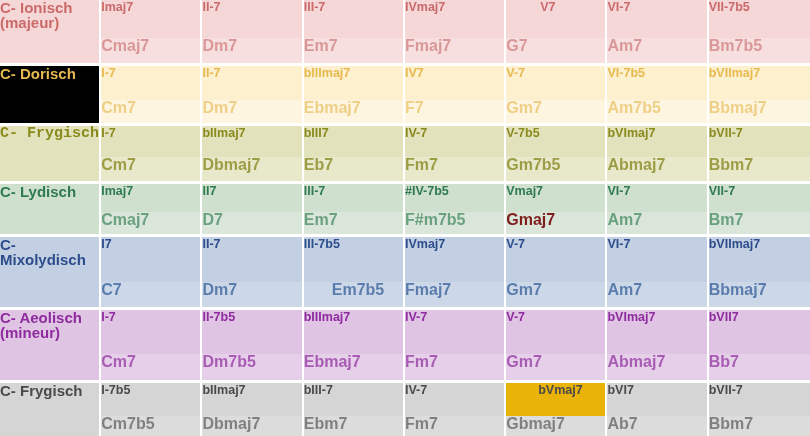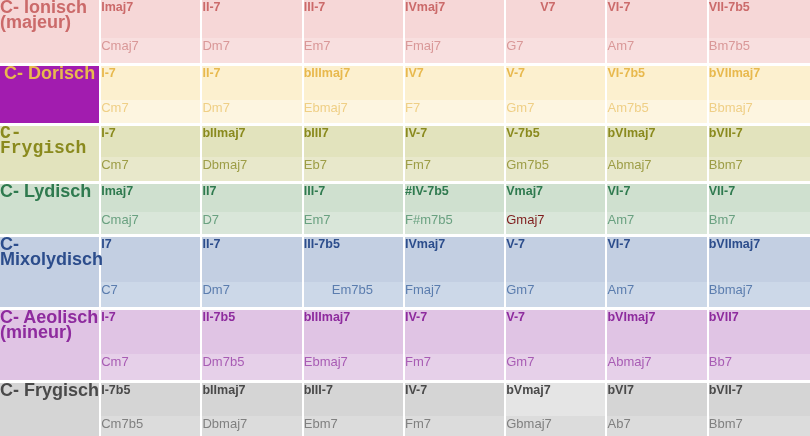--- a/index.html
+++ b/index.html
@@ -23,37 +23,37 @@
     vertical-align: top;
   }
   
   col.c-mode  { width: 100px; }
   col.c-deg   { width: 101px; }
   col.c-last  { width: 102px; }
 
   .mode-cell {
     padding: 9px 8px 0 8px;
     font-weight: bold;
-    font-size: 18px;
+    font-size: 15px;
     line-height: 15px;
     box-sizing: border-box;
     border-right: 2px solid #ffffff;
   }
   .deg-cell {
     padding: 9px 0 0 9px;
     font-weight: bold;
     font-size: 12.5px;
     line-height: 15px;
     box-sizing: border-box;
     border-right: 2px solid #ffffff;
   }
   .chord-cell {
     padding: 7px 0 0 9px;
-    font-weight: normal;
-    font-size: 13px;
+    font-weight: bold;
+    font-size: 16px;
     line-height: 15px;
     box-sizing: border-box;
     border-right: 2px solid #ffffff;
   }
   tr.spacer-row td {
     height: 3px;
     padding: 0;
     background: #ffffff;
     border: none;
   }
@@ -92,21 +92,21 @@
         <td class="chord-cell" style="background: rgb(248, 223, 223); color: rgb(217, 152, 152); height: 25px;">Em7</td>
         <td class="chord-cell" style="background: rgb(248, 223, 223); color: rgb(217, 152, 152); height: 25px;">Fmaj7</td>
         <td class="chord-cell" style="background: rgb(248, 223, 223); color: rgb(217, 152, 152); height: 25px;">G7</td>
         <td class="chord-cell" style="background: rgb(248, 223, 223); color: rgb(217, 152, 152); height: 25px;">Am7</td>
         <td class="chord-cell" style="background: rgb(248, 223, 223); color: rgb(217, 152, 152); height: 25px; border-right: none;">Bm7b5</td>
       </tr>
       <tr class="spacer-row">
         <td colspan="8"></td>
       </tr>
       <tr>
-        <td class="mode-cell" rowspan="2" style="background: #a21caf; color: rgb(232, 185, 78); text-align: center;">
+        <td class="mode-cell" rowspan="2" style="background: #000000; color: rgb(232, 185, 78);">
           <div>C- Dorisch</div>
         </td>
         <td class="deg-cell" style="background: rgb(252, 240, 207); color: rgb(232, 185, 78); height: 34px;">I-7</td>
         <td class="deg-cell" style="background: rgb(252, 240, 207); color: rgb(232, 185, 78); height: 34px;">II-7</td>
         <td class="deg-cell" style="background: rgb(252, 240, 207); color: rgb(232, 185, 78); height: 34px;">bIIImaj7</td>
         <td class="deg-cell" style="background: rgb(252, 240, 207); color: rgb(232, 185, 78); height: 34px;">IV7</td>
         <td class="deg-cell" style="background: rgb(252, 240, 207); color: rgb(232, 185, 78); height: 34px;">V-7</td>
         <td class="deg-cell" style="background: rgb(252, 240, 207); color: rgb(232, 185, 78); height: 34px;">VI-7b5</td>
         <td class="deg-cell" style="background: rgb(252, 240, 207); color: rgb(232, 185, 78); height: 34px; border-right: none;">bVIImaj7</td>
       </tr>
@@ -220,21 +220,21 @@
         <td colspan="8"></td>
       </tr>
       <tr>
         <td class="mode-cell" rowspan="2" style="background: rgb(213, 213, 213); color: rgb(74, 74, 74);">
           <div>C- Frygisch</div>
         </td>
         <td class="deg-cell" style="background: rgb(213, 213, 213); color: rgb(74, 74, 74); height: 33px;">I-7b5</td>
         <td class="deg-cell" style="background: rgb(213, 213, 213); color: rgb(74, 74, 74); height: 33px;">bIImaj7</td>
         <td class="deg-cell" style="background: rgb(213, 213, 213); color: rgb(74, 74, 74); height: 33px;">bIII-7</td>
         <td class="deg-cell" style="background: rgb(213, 213, 213); color: rgb(74, 74, 74); height: 33px;">IV-7</td>
-        <td class="deg-cell" style="background: #e5e5e5; color: rgb(74, 74, 74); height: 33px;">bVmaj7</td>
+        <td class="deg-cell" style="background: #eab308; color: rgb(74, 74, 74); height: 33px; padding-left: 32px;">bVmaj7</td>
         <td class="deg-cell" style="background: rgb(213, 213, 213); color: rgb(74, 74, 74); height: 33px;">bVI7</td>
         <td class="deg-cell" style="background: rgb(213, 213, 213); color: rgb(74, 74, 74); height: 33px; border-right: none;">bVII-7</td>
       </tr>
       <tr>
         <td class="chord-cell" style="background: rgb(220, 220, 220); color: rgb(128, 128, 128); height: 24px;">Cm7b5</td>
         <td class="chord-cell" style="background: rgb(220, 220, 220); color: rgb(128, 128, 128); height: 24px;">Dbmaj7</td>
         <td class="chord-cell" style="background: rgb(220, 220, 220); color: rgb(128, 128, 128); height: 24px;">Ebm7</td>
         <td class="chord-cell" style="background: rgb(220, 220, 220); color: rgb(128, 128, 128); height: 24px;">Fm7</td>
         <td class="chord-cell" style="background: rgb(220, 220, 220); color: rgb(128, 128, 128); height: 24px;">Gbmaj7</td>
         <td class="chord-cell" style="background: rgb(220, 220, 220); color: rgb(128, 128, 128); height: 24px;">Ab7</td>

